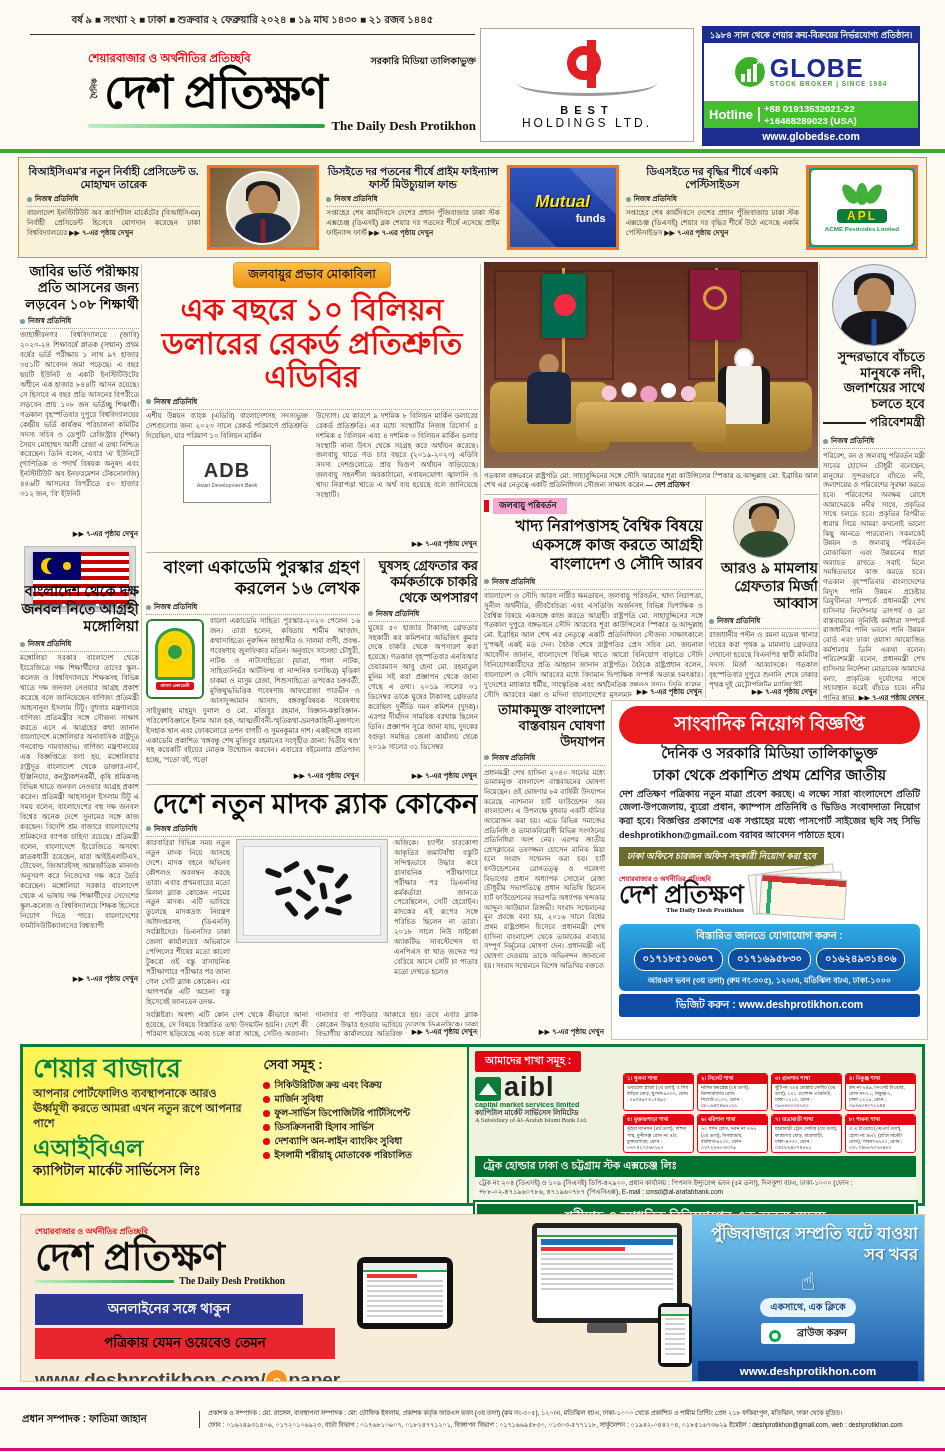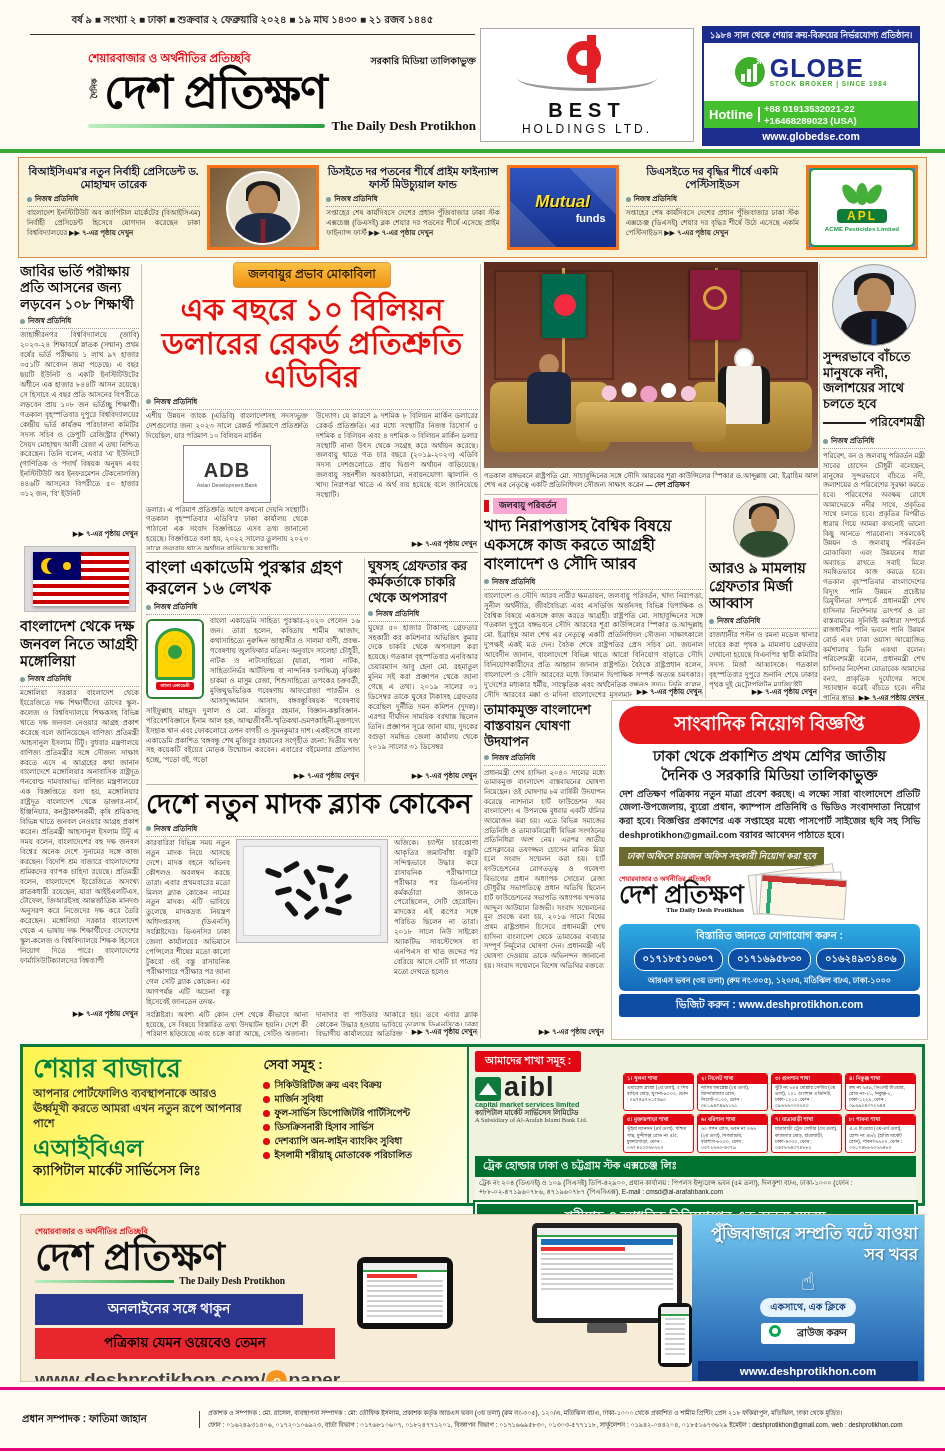--- a/index.html
+++ b/index.html
@@ -22,21 +22,21 @@
 .mast .row3{display:flex;align-items:center;gap:6px;margin-top:2px}
 .green-swoosh{flex:1;height:4px;background:linear-gradient(90deg,#baf0c0,#2f9e44);border-radius:2px}
 .eng-name{font-family:"Liberation Serif","DejaVu Serif",serif;font-size:13px;font-weight:bold}
 
 .best-ad{left:480px;top:28px;width:214px;height:114px;background:#fff;border:1px solid #aaa;
   display:flex;flex-direction:column;align-items:center;justify-content:center}
 .best-mark{position:relative;width:60px;height:48px}
 .best-ring{position:absolute;left:10px;top:6px;width:34px;height:34px;border:9px solid #e31f26;border-radius:50%}
 .best-bar{position:absolute;left:30px;top:0;width:9px;height:48px;background:#e31f26}
 .best-arc{position:absolute;left:-40px;top:30px;width:140px;height:26px;border-bottom:3px solid #9a9a9a;border-radius:50%}
-.best-name{font-size:20px;font-weight:900;letter-spacing:6px;margin-top:16px}
+.best-name{font-size:11px;font-weight:900;letter-spacing:6px;margin-top:16px}
 .best-sub{font-size:12px;font-weight:normal;letter-spacing:3px}
 .globe-ad{left:702px;top:26px;width:218px;height:120px;border:2px solid #1d2d8e;background:#fff;display:flex;flex-direction:column}
 .globe-top{background:#1d2d8e;color:#fff;font-size:8.6px;font-weight:bold;text-align:center;padding:2px 2px;line-height:1.25}
 .globe-mid{flex:1;display:flex;align-items:center;justify-content:center;gap:5px;padding:1px}
 .globe-icon{width:30px;height:30px;border-radius:50%;background:#3fae2a;position:relative;overflow:hidden}
 .globe-icon b{position:absolute;bottom:5px;background:#fff;width:4px}
 .globe-icon .a{color:#fff;position:absolute;right:2px;top:-2px;font-size:14px}
 .globe-word{display:flex;flex-direction:column;line-height:1}
 .globe-name{color:#1d2d8e;font-size:25px;font-weight:900;letter-spacing:1px}
 .globe-sub{color:#3fae2a;font-size:6.4px;font-weight:bold;letter-spacing:1px}
@@ -69,21 +69,21 @@
   linear-gradient(#2f55c0,#152f8a);display:flex;flex-direction:column;align-items:center;justify-content:center}
 .mutual-t{color:#ffe32b;font-size:17px;font-weight:900;font-style:italic;text-shadow:1px 1px 0 #000}
 .mutual-f{color:#fff;font-size:11px;font-weight:bold;align-self:flex-end;margin-right:10px}
 .apl-bg{width:100%;height:100%;background:#fff;border-radius:6px;display:flex;flex-direction:column;align-items:center;justify-content:center;border:2px solid #1d9b48}
 .leaf{width:12px;height:22px;background:#45b039;border-radius:50% 50% 50% 50%/60% 60% 40% 40%;display:inline-block}
 .leaf.l{transform:rotate(-35deg)}.leaf.r{transform:rotate(35deg)}
 .apl-band{background:#0f7a3a;color:#ffd400;font-size:12px;font-weight:900;padding:0 10px;border-radius:4px;letter-spacing:2px}
 .apl-sub{color:#1d9b48;font-size:6.2px;font-weight:bold;margin-top:2px}
 
 .story{position:absolute;overflow:hidden}
-.h-black{font-weight:900;text-align:left;line-height:1.22;color:#0b0b0b}
+.h-black{font-weight:900;text-align:right;line-height:1.22;color:#0b0b0b}
 .jump{position:absolute;right:1px;bottom:0;font-size:7.2px;font-weight:bold;background:#fdfbf2;padding-left:5px}
 .kicker{display:block;margin:0 auto;width:max-content;max-width:100%;background:linear-gradient(#fcc245,#f19413);
   border:1px solid #c8a05a;border-radius:4px;font-size:12px;font-weight:800;padding:2px 14px;color:#2d1c02}
 .red-head{color:#e8100c;font-size:30px;font-weight:900;text-align:center;line-height:1.12;margin-top:5px}
 .two-col{display:flex;gap:8px}
 .two-col>div{flex:1;min-width:0}
 .adb-box{width:88px;height:58px;border:1px solid #888;background:#fff;margin:3px auto;display:flex;flex-direction:column;align-items:center;justify-content:center}
 .adb-t{font-size:20px;font-weight:800;color:#333;letter-spacing:1px}
 .adb-s{font-size:5.4px;color:#555;text-align:center}
 .g-kicker{display:flex;align-items:center;gap:4px}
@@ -190,21 +190,21 @@
 .mm2{height:6px;background:#1d6fb8;margin:2px 4px}
 .mm3{height:4px;background:#e33;margin:2px 4px;width:60%}
 .mlines{margin:2px 4px;height:40px;background:repeating-linear-gradient(#cfcfcf 0 2px,transparent 2px 5px)}
 .stand{position:absolute;right:65px;top:108px;width:40px;height:10px;background:#555;border-radius:2px}
 .tablet{position:absolute;left:6px;top:42px;width:96px;height:72px;background:#111;border-radius:8px;padding:6px}
 .phone{position:absolute;right:0px;top:88px;width:34px;height:64px;background:#111;border-radius:6px;padding:4px 3px;z-index:3}
 .promo-right{width:232px;background:linear-gradient(180deg,#74c9f1,#1b57a8);display:flex;flex-direction:column;align-items:center;padding:8px 6px 0;gap:4px}
 .pr-text{color:#fff;font-size:16.5px;font-weight:900;text-align:right;line-height:1.3;text-shadow:1px 1px 2px rgba(0,0,0,.4)}
 .hand{color:#fff;font-size:24px;line-height:1;text-shadow:1px 1px 2px rgba(0,0,0,.4)}
 .chip{background:#e8f4fc;color:#0d3b7a;font-size:9.5px;font-weight:800;border-radius:10px;padding:2px 10px}
-.browse-row{display:flex;align-items:flex-start;gap:16px;background:#fff;border-radius:3px;padding:2px 8px;margin-top:2px}
+.browse-row{display:flex;align-items:flex-end;gap:16px;background:#fff;border-radius:3px;padding:2px 8px;margin-top:2px}
 .bico{width:12px;height:12px;border-radius:50%;background:#00a650;position:relative}
 .bico:before{content:"";position:absolute;inset:3px;border-radius:50%;background:#fff}
 .browse-t{font-size:10px;font-weight:800;color:#222}
 .pr-url{width:100%;background:#12357c;color:#fff;font-size:11.5px;font-weight:800;text-align:center;padding:4px;margin-top:auto}
 
 .prule{position:absolute;left:0;width:945px;height:2.5px;background:#e5007d}
 .footer{left:22px;top:1394px;width:901px;height:50px;display:flex;align-items:center;gap:8px}
 .chief{width:178px;font-size:10px;font-weight:800;border-right:1.5px solid #444;padding-right:8px}
 .fright{flex:1;font-size:6.4px;line-height:1.55;text-align:justify;color:#111}
 .fright p+p{margin-top:2px}
@@ -341,21 +341,21 @@
 
   <div class="abs" style="left:24px;top:546px;width:112px;height:66px;background:#dcdcdc;border:1px solid #bbb;padding:5px 8px">
     <div class="deco" style="position:relative;width:96px;height:54px;background:repeating-linear-gradient(180deg,#cc0001 0 4px,#fff 4px 8px);box-shadow:0 2px 3px rgba(0,0,0,.3)">
       <i class="deco" style="position:absolute;left:0;top:0;width:48px;height:28px;background:#010066"></i>
       <i class="deco" style="position:absolute;left:8px;top:6px;width:16px;height:16px;border-radius:50%;background:#fc0"></i>
       <i class="deco" style="position:absolute;left:14px;top:6px;width:16px;height:16px;border-radius:50%;background:#010066"></i>
       <i class="deco" style="position:absolute;left:30px;top:10px;width:8px;height:8px;border-radius:50%;background:#fc0"></i>
     </div>
   </div>
 
-  <div class="story" style="left:20px;top:618px;width:119px;height:402px">
+  <div class="story" style="left:20px;top:583px;width:119px;height:402px">
     <div class="h-black" style="font-size:14.5px">বাংলাদেশ থেকে দক্ষ জনবল নিতে আগ্রহী মঙ্গোলিয়া</div>
     <div class="byl">
         <i class="dot deco"></i>
         <span>নিজস্ব প্রতিনিধি</span>
       </div>
     <div class="dotrule deco"></div>
     <div class="bt">মঙ্গোলিয়া সরকার বাংলাদেশ থেকে ইংরেজিতে দক্ষ শিক্ষার্থীদের তাদের স্কুল-কলেজ ও বিশ্ববিদ্যালয়ে শিক্ষকসহ বিভিন্ন খাতে দক্ষ জনবল নেওয়ার আগ্রহ প্রকাশ করেছে বলে জানিয়েছেন বাণিজ্য প্রতিমন্ত্রী আহসানুল ইসলাম টিটু। বুধবার মন্ত্রণালয়ে বাণিজ্য প্রতিমন্ত্রীর সঙ্গে সৌজন্য সাক্ষাৎ করতে এসে এ আগ্রহের কথা জানান বাংলাদেশে মঙ্গোলিয়ার অনাবাসিক রাষ্ট্রদূত গনবোল্ড দামবাজাভ। বাণিজ্য মন্ত্রণালয়ের এক বিজ্ঞপ্তিতে বলা হয়, মঙ্গোলিয়ার রাষ্ট্রদূত বাংলাদেশ থেকে ডাক্তার-নার্স, ইঞ্জিনিয়ার, কনস্ট্রাকশনকর্মী, কৃষি শ্রমিকসহ বিভিন্ন খাতে জনবল নেওয়ার আগ্রহ প্রকাশ করেন। প্রতিমন্ত্রী আহসানুল ইসলাম টিটু এ সময় বলেন, বাংলাদেশের বহু দক্ষ জনবল বিশ্বের অনেক দেশে সুনামের সঙ্গে কাজ করছেন। বিদেশি শ্রম বাজারে বাংলাদেশের শ্রমিকদের ব্যাপক চাহিদা রয়েছে। প্রতিমন্ত্রী বলেন, বাংলাদেশে ইংরেজিতে অসংখ্য স্নাতকধারী রয়েছেন, যারা আইইএলটিএস, টোফেল, জিআরইসহ আন্তর্জাতিক মানদণ্ড অনুসরণ করে নিজেদের দক্ষ করে তৈরি করেছেন। মঙ্গোলিয়া সরকার বাংলাদেশ থেকে এ ভাষায় দক্ষ শিক্ষার্থীদের সেদেশের স্কুল-কলেজ ও বিশ্ববিদ্যালয়ে শিক্ষক হিসেবে নিয়োগ দিতে পারে। বাংলাদেশের ফার্মাসিউটিক্যালসের বিশ্বব্যাপী</div>
     <div class="jump"><span>▶▶</span> <span>৭-এর পৃষ্ঠায় দেখুন</span></div>
   </div>
 
@@ -367,21 +367,20 @@
         <span>নিজস্ব প্রতিনিধি</span>
       </div>
     <div class="dotrule deco"></div>
     <div class="two-col">
       <div>
         <div class="bt">এশীয় উন্নয়ন ব্যাংক (এডিবি) বাংলাদেশসহ সদস্যভুক্ত দেশগুলোর জন্য ২০২৩ সালে রেকর্ড পরিমাণে প্রতিশ্রুতি দিয়েছিল, যার পরিমাণ ১০ বিলিয়ন মার্কিন</div>
         <div class="adb-box">
           <span class="adb-t">ADB</span>
           <span class="adb-s">Asian Development Bank</span>
         </div>
-        <div class="bt">ডলার। এ পরিমাণ প্রতিশ্রুতি আগে কখনো দেয়নি সংস্থাটি। গতকাল বৃহস্পতিবার এডিবি'র ঢাকা কার্যালয় থেকে পাঠানো এক সংবাদ বিজ্ঞপ্তিতে এসব তথ্য জানানো হয়েছে। বিজ্ঞপ্তিতে বলা হয়, ২০২২ সালের তুলনায় ২০২৩ সালে জলবায়ু খাতে অর্থায়ন বাড়িয়েছে সংস্থাটি।</div>
       </div>
       <div>
         <div class="bt">উদ্যোগ। যে কারণে ৯ দশমিক ৮ বিলিয়ন মার্কিন ডলারের রেকর্ড প্রতিশ্রুতি। এর মধ্যে সংস্থাটির নিজস্ব রিসোর্স ৫ দশমিক ৫ বিলিয়ন এবং ৪ দশমিক ৩ বিলিয়ন মার্কিন ডলার সংস্থাটি নানা উৎস থেকে সংগ্রহ করে অর্থায়ন করেছে। জলবায়ু খাতে গত চার বছরে (২০১৯-২০২৩) এডিবি সদস্য দেশগুলোতে প্রায় দ্বিগুণ অর্থায়ন বাড়িয়েছে। জলবায়ু সহনশীল অবকাঠামো, নবায়নযোগ্য জ্বালানি ও খাদ্য নিরাপত্তা খাতে এ অর্থ ব্যয় হয়েছে বলে জানিয়েছে সংস্থাটি।</div>
       </div>
     </div>
     <div class="jump"><span>▶▶</span> <span>৭-এর পৃষ্ঠায় দেখুন</span></div>
   </div>
 
   <div class="story" style="left:484px;top:262px;width:334px;height:232px">
     <div class="photo">
@@ -531,22 +530,22 @@
         <i class="dot deco"></i>
         <span>নিজস্ব প্রতিনিধি</span>
       </div>
     <div class="dotrule deco"></div>
     <div class="bt" style="font-size:6.9px">প্রধানমন্ত্রী শেখ হাসিনা ২০৪০ সালের মধ্যে তামাকমুক্ত বাংলাদেশ বাস্তবায়নের ঘোষণা নিয়েছেন। ওই ঘোষণার ৮ম বার্ষিকী উদযাপন করেছে ন্যাশনাল হার্ট ফাউন্ডেশন অব বাংলাদেশ। এ উপলক্ষে বুধবার একটি র্যালির আয়োজন করা হয়। এতে বিভিন্ন সমাজের প্রতিনিধি ও তামাকবিরোধী বিভিন্ন সংগঠনের প্রতিনিধিরা অংশ নেয়। এরপর জাতীয় প্রেসক্লাবের তফাজ্জল হোসেন মানিক মিয়া হলে সংবাদ সম্মেলন করা হয়। হার্ট ফাউন্ডেশনের রোগতত্ত্ব ও গবেষণা বিভাগের প্রধান অধ্যাপক সোহেল রেজা চৌধুরীর সভাপতিত্বে প্রধান অতিথি ছিলেন হার্ট ফাউন্ডেশনের সভাপতি অধ্যাপক খন্দকার আব্দুল আউয়াল রিজভী। সংবাদ সম্মেলনের মূল প্রবন্ধে বলা হয়, ২০১৬ সালে বিশ্বের প্রথম রাষ্ট্রপ্রধান হিসেবে প্রধানমন্ত্রী শেখ হাসিনা বাংলাদেশ থেকে তামাকের ব্যবহার সম্পূর্ণ নির্মূলের ঘোষণা দেন। প্রধানমন্ত্রী এই ঘোষণা দেওয়ায় তাকে অভিনন্দন জানানো হয়। সংবাদ সম্মেলনে বিশেষ অতিথির বক্তব্যে</div>
     <div class="jump"><span>▶▶</span> <span>৭-এর পৃষ্ঠায় দেখুন</span></div>
   </div>
 
   <div class="abs recruit">
     <div class="badge">সাংবাদিক নিয়োগ বিজ্ঞপ্তি</div>
+    <div class="r-line">দৈনিক ও সরকারি মিডিয়া তালিকাভুক্ত</div>
     <div class="r-line" style="margin-top:3px">ঢাকা থেকে প্রকাশিত প্রথম শ্রেণির জাতীয়</div>
-    <div class="r-line">দৈনিক ও সরকারি মিডিয়া তালিকাভুক্ত</div>
     <div class="r-para">দেশ প্রতিক্ষণ পত্রিকায় নতুন মাত্রা প্রবেশ করছে। এ লক্ষ্যে সারা বাংলাদেশে প্রতিটি জেলা-উপজেলায়, ব্যুরো প্রধান, ক্যাম্পাস প্রতিনিধি ও ভিডিও সংবাদদাতা নিয়োগ করা হবে। বিজ্ঞপ্তির প্রকাশের এক সপ্তাহের মধ্যে পাসপোর্ট সাইজের ছবি সহ সিভি deshprotikhon@gmail.com বরাবর আবেদন পাঠাতে হবে।</div>
     <span class="olive">ঢাকা অফিসে চারজন অফিস সহকারী নিয়োগ করা হবে</span>
     <div class="r-logo-row">
       <div class="r-logo">
         <div class="r-tag">শেয়ারবাজার ও অর্থনীতির প্রতিচ্ছবি</div>
         <div class="r-name">দেশ প্রতিক্ষণ</div>
         <div class="r-sub">The Daily Desh Protikhon</div>
       </div>
       <div class="npstack">
           <i class="deco"></i>

